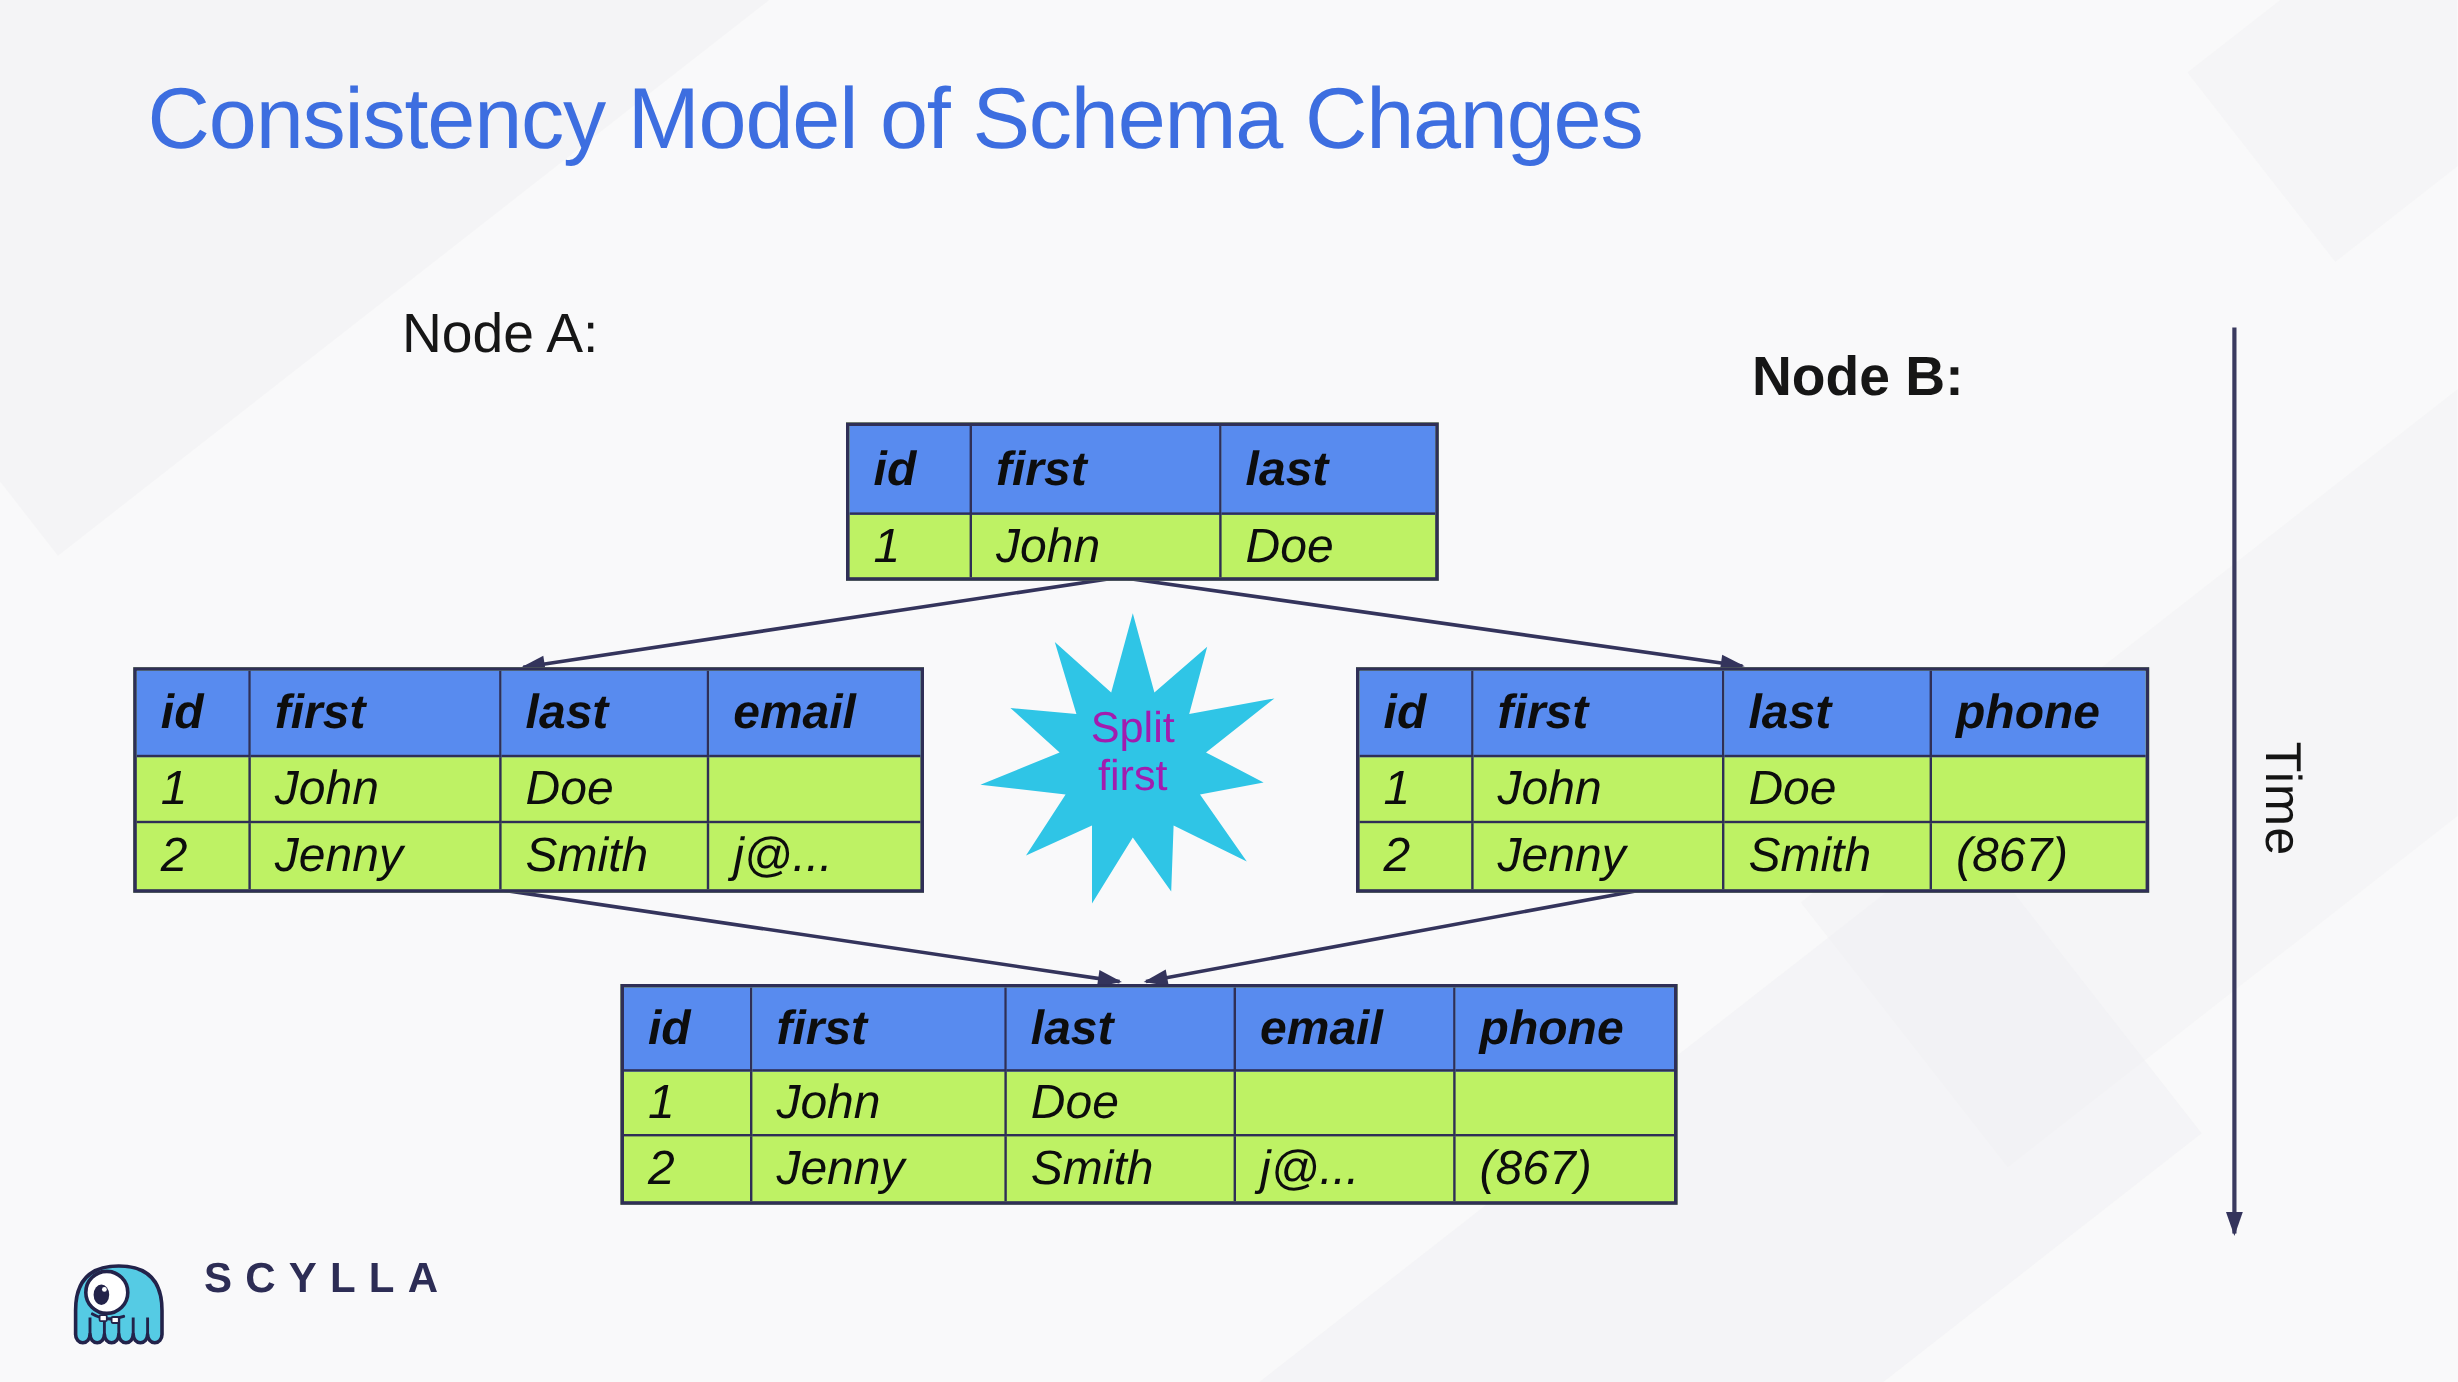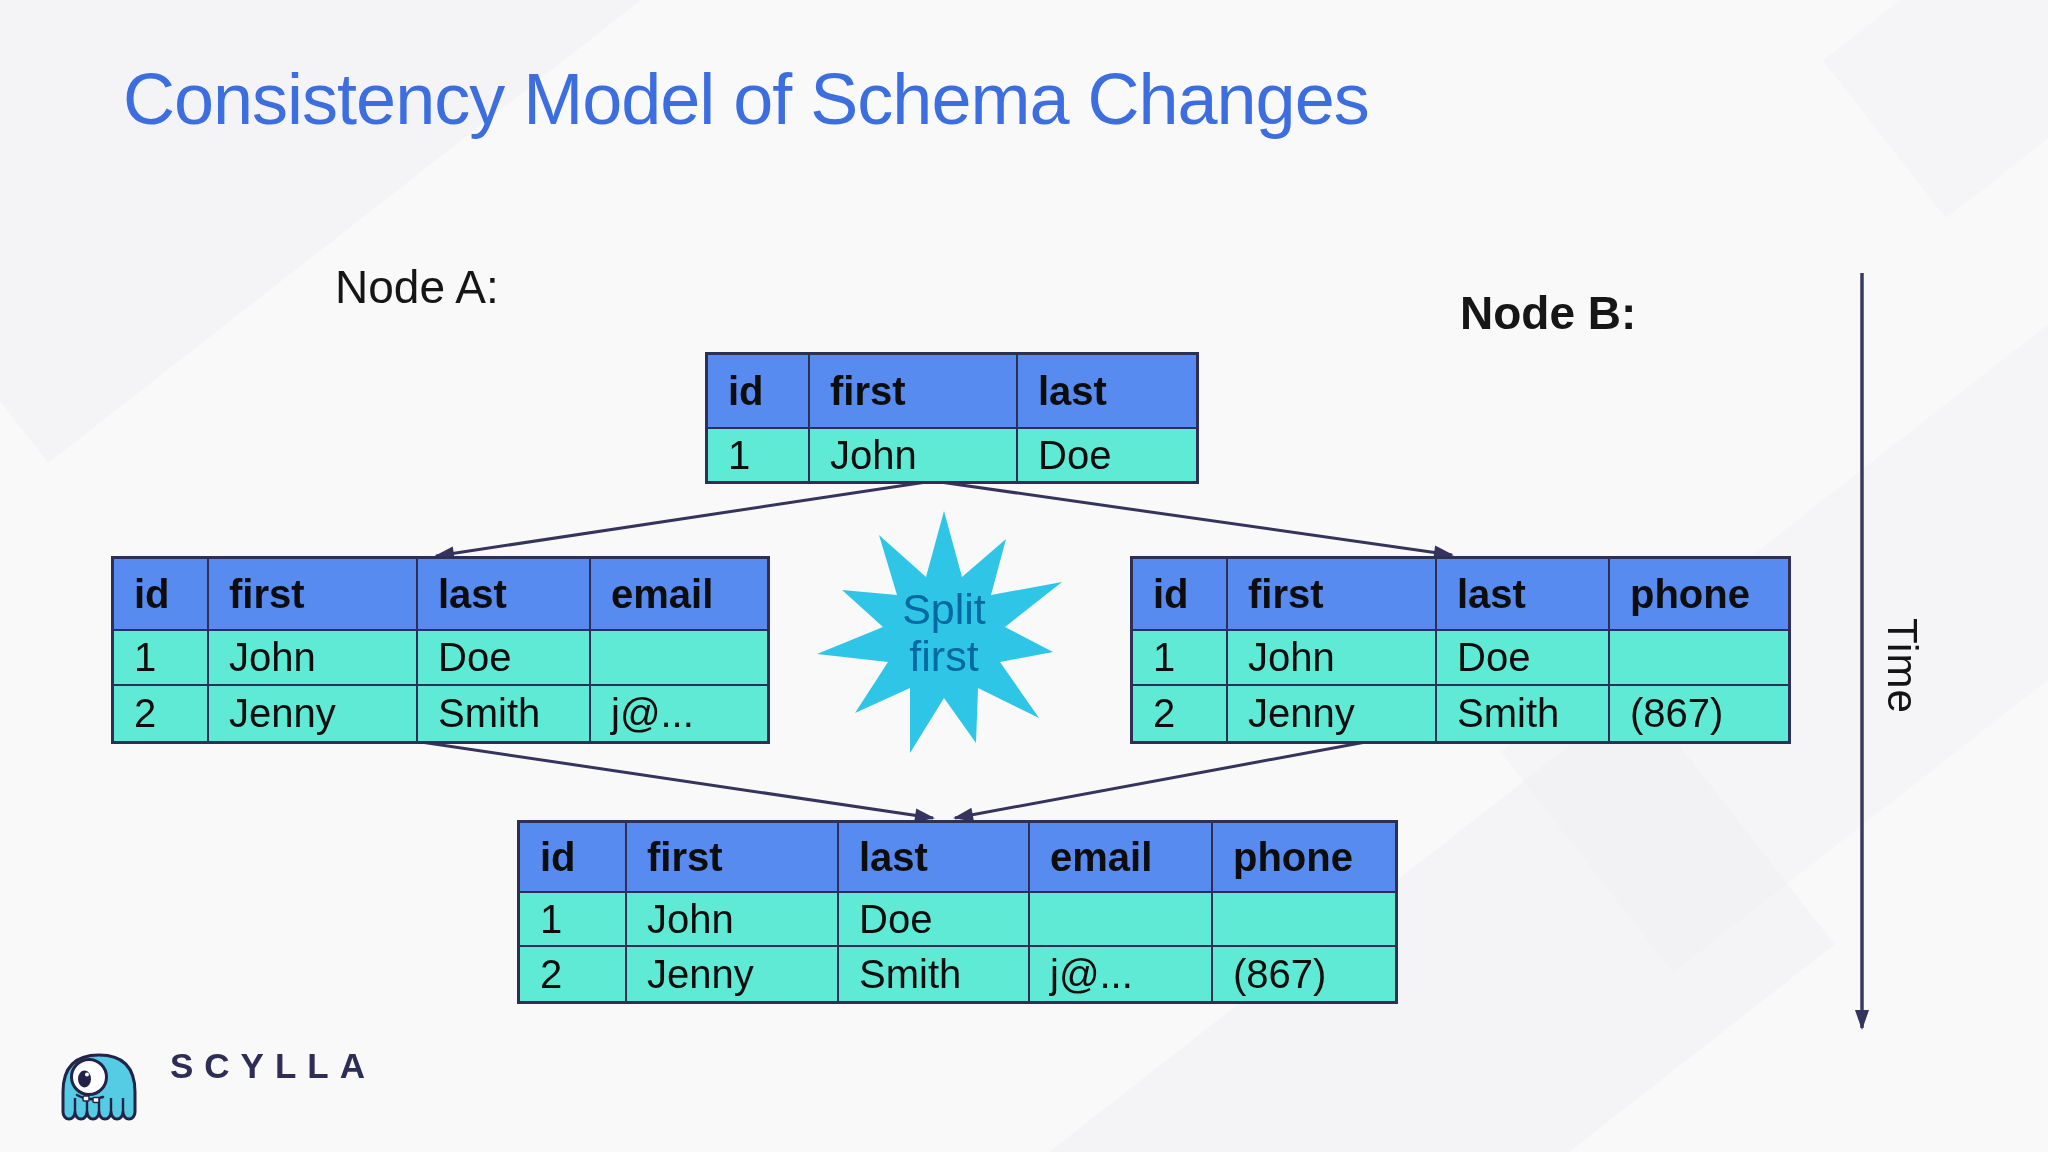--- a/index.html
+++ b/index.html
@@ -23,34 +23,34 @@
     position:absolute; left:123px; top:58px;
     font-size:72px; font-weight:400; letter-spacing:-1px;
     color:var(--title-blue); white-space:nowrap;
   }
   .node-label{
     position:absolute; font-size:46px; color:#161616; white-space:nowrap;
   }
   .overlay-svg{position:absolute; left:0; top:0; z-index:1;}
   .dtable{
     position:absolute; display:grid; z-index:2;
-    background:#5eead4; border:3px solid var(--border-navy);
+    background:#bef264; border:3px solid var(--border-navy);font-style:italic;
   }
   .cell{
     border-right:2px solid var(--border-navy);
     border-bottom:2px solid var(--border-navy);
     display:flex; align-items:center; padding-left:20px;
     font-size:40px; color:#0d0d0d; white-space:nowrap; overflow:hidden;
   }
   .cell.hdr{ background:var(--header-blue); font-weight:700; }
   .cell.last-col{ border-right:none; }
   .cell.last-row{ border-bottom:none; }
   .split-label{
     position:absolute; left:844px; top:586px; width:200px; z-index:3;
-    text-align:center; font-size:43px; line-height:1.1; color:#0369a1;
+    text-align:center; font-size:36px; line-height:1.1; color:#a21caf;
   }
   .time-label{
     position:absolute; left:1878px; top:618px; z-index:2;
     writing-mode:vertical-rl; font-size:42px; color:#141414; letter-spacing:1px;
   }
   .logo{
     position:absolute; left:56px; top:1046px; z-index:2;
     display:flex; align-items:flex-start; gap:28px;
   }
   .logo-text{
@@ -76,21 +76,21 @@
     </defs>
     <polygon points="944,511 962,577 1006,539 991,595 1062,582 1005,627 1053,652 1000,662 1039,718 978,688 976,743 944,698 910,753 910,688 855,713 888,662 817,654 883,627 842,590 897,595 879,535 926,577" fill="#2fc5e6"></polygon>
     <line x1="933" y1="481" x2="436" y2="556" stroke="#34345c" stroke-width="3" marker-end="url(#ah)"></line>
     <line x1="933" y1="481" x2="1452" y2="555" stroke="#34345c" stroke-width="3" marker-end="url(#ah)"></line>
     <line x1="414" y1="741" x2="933" y2="818" stroke="#34345c" stroke-width="3" marker-end="url(#ah)"></line>
     <line x1="1371" y1="741" x2="955" y2="818" stroke="#34345c" stroke-width="3" marker-end="url(#ah)"></line>
     <line x1="1862" y1="273" x2="1862" y2="1028" stroke="#3a3a5f" stroke-width="3.5" marker-end="url(#ah)"></line>
   </svg>
 
   <div class="title">Consistency Model of Schema Changes</div>
-  <div class="node-label" style="left:335px; top:260px;">Node A:</div>
+  <div class="node-label" style="left:335px; top:250px;">Node A:</div>
   <div class="node-label" style="left:1460px; top:286px;font-weight:bold;">Node B:</div>
 
   <div class="dtable" style="left:705px; top:352px; grid-template-columns:102px 208px 178px; grid-template-rows:74px 52px;">
     <div class="cell hdr">id</div>
     <div class="cell hdr">first</div>
     <div class="cell hdr last-col">last</div>
     <div class="cell last-row">1</div>
     <div class="cell last-row">John</div>
     <div class="cell last-row last-col">Doe</div>
   </div>

